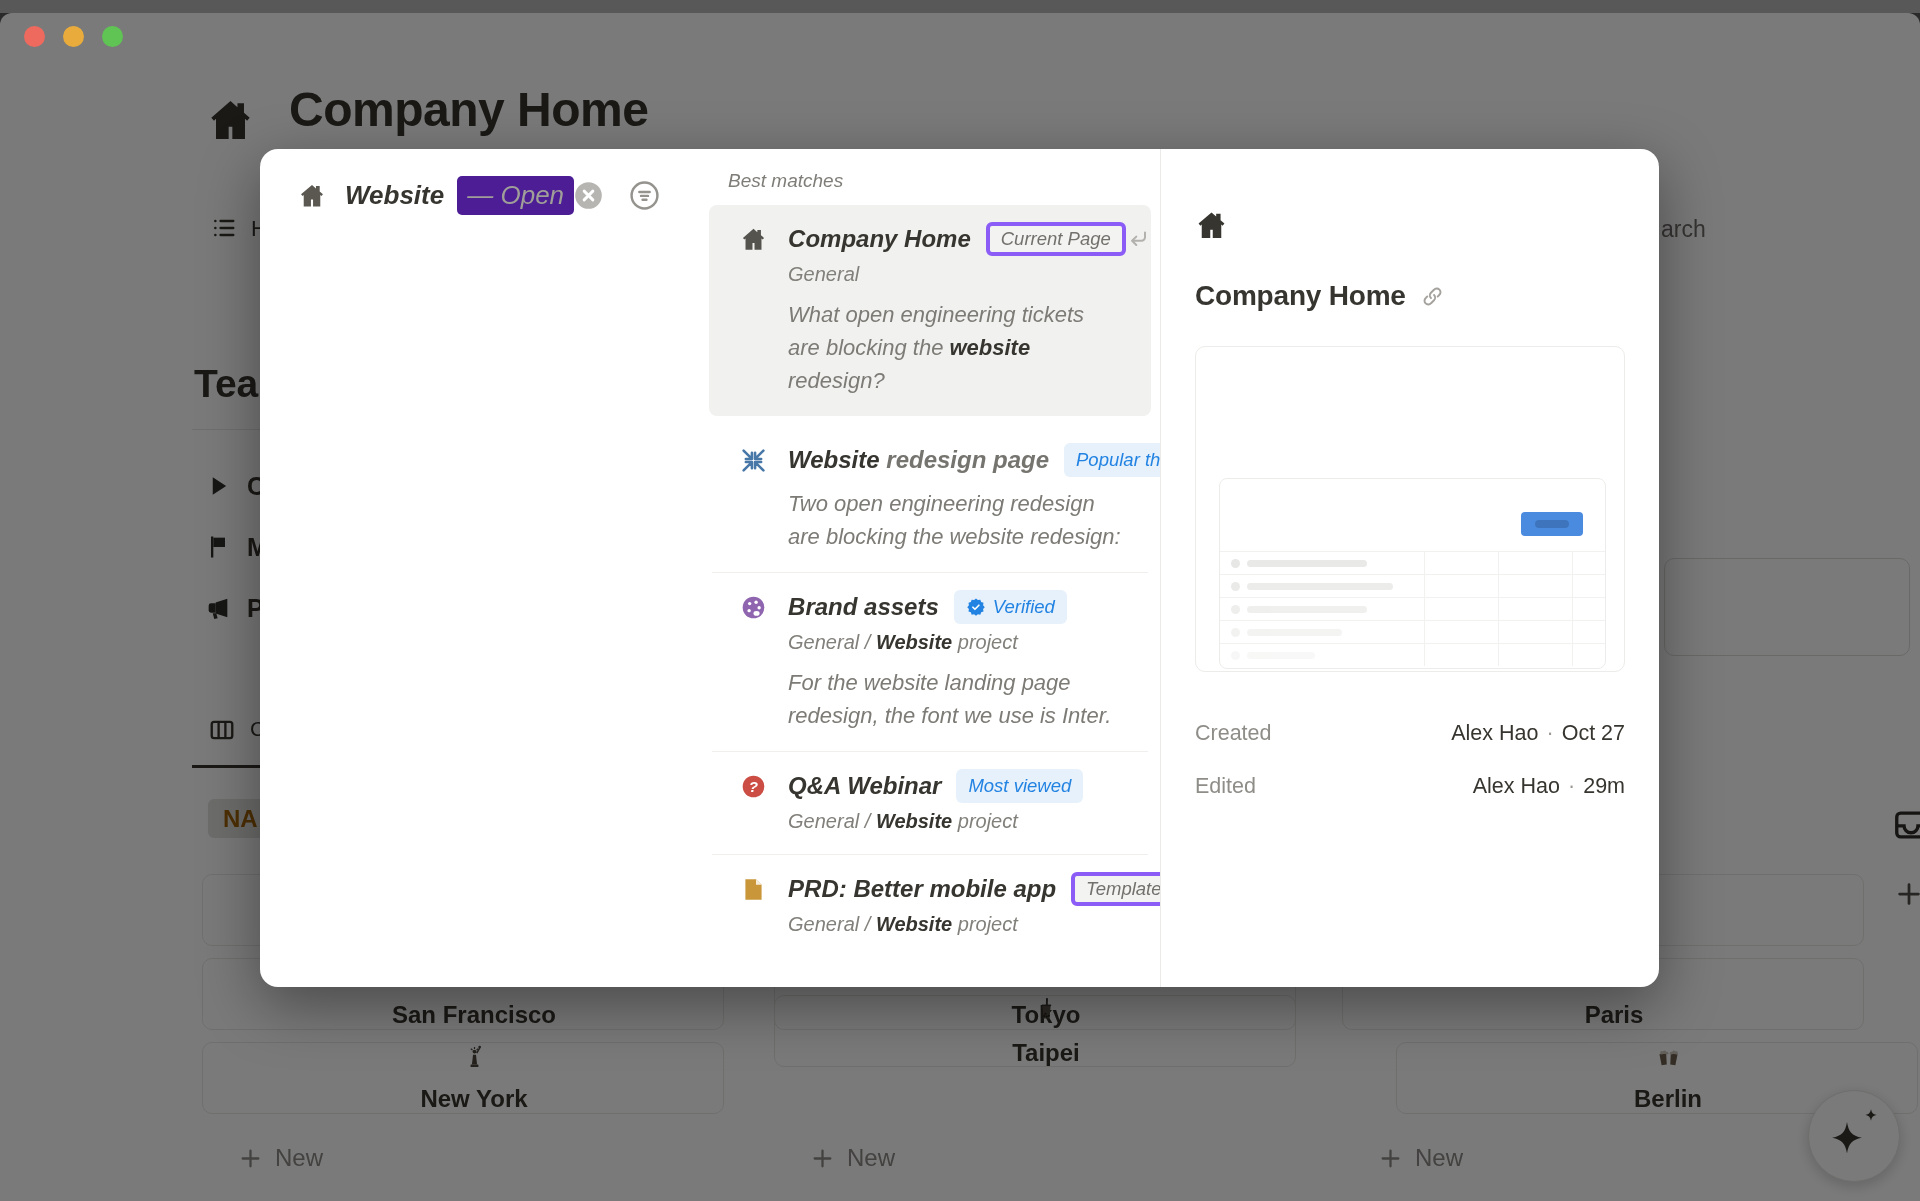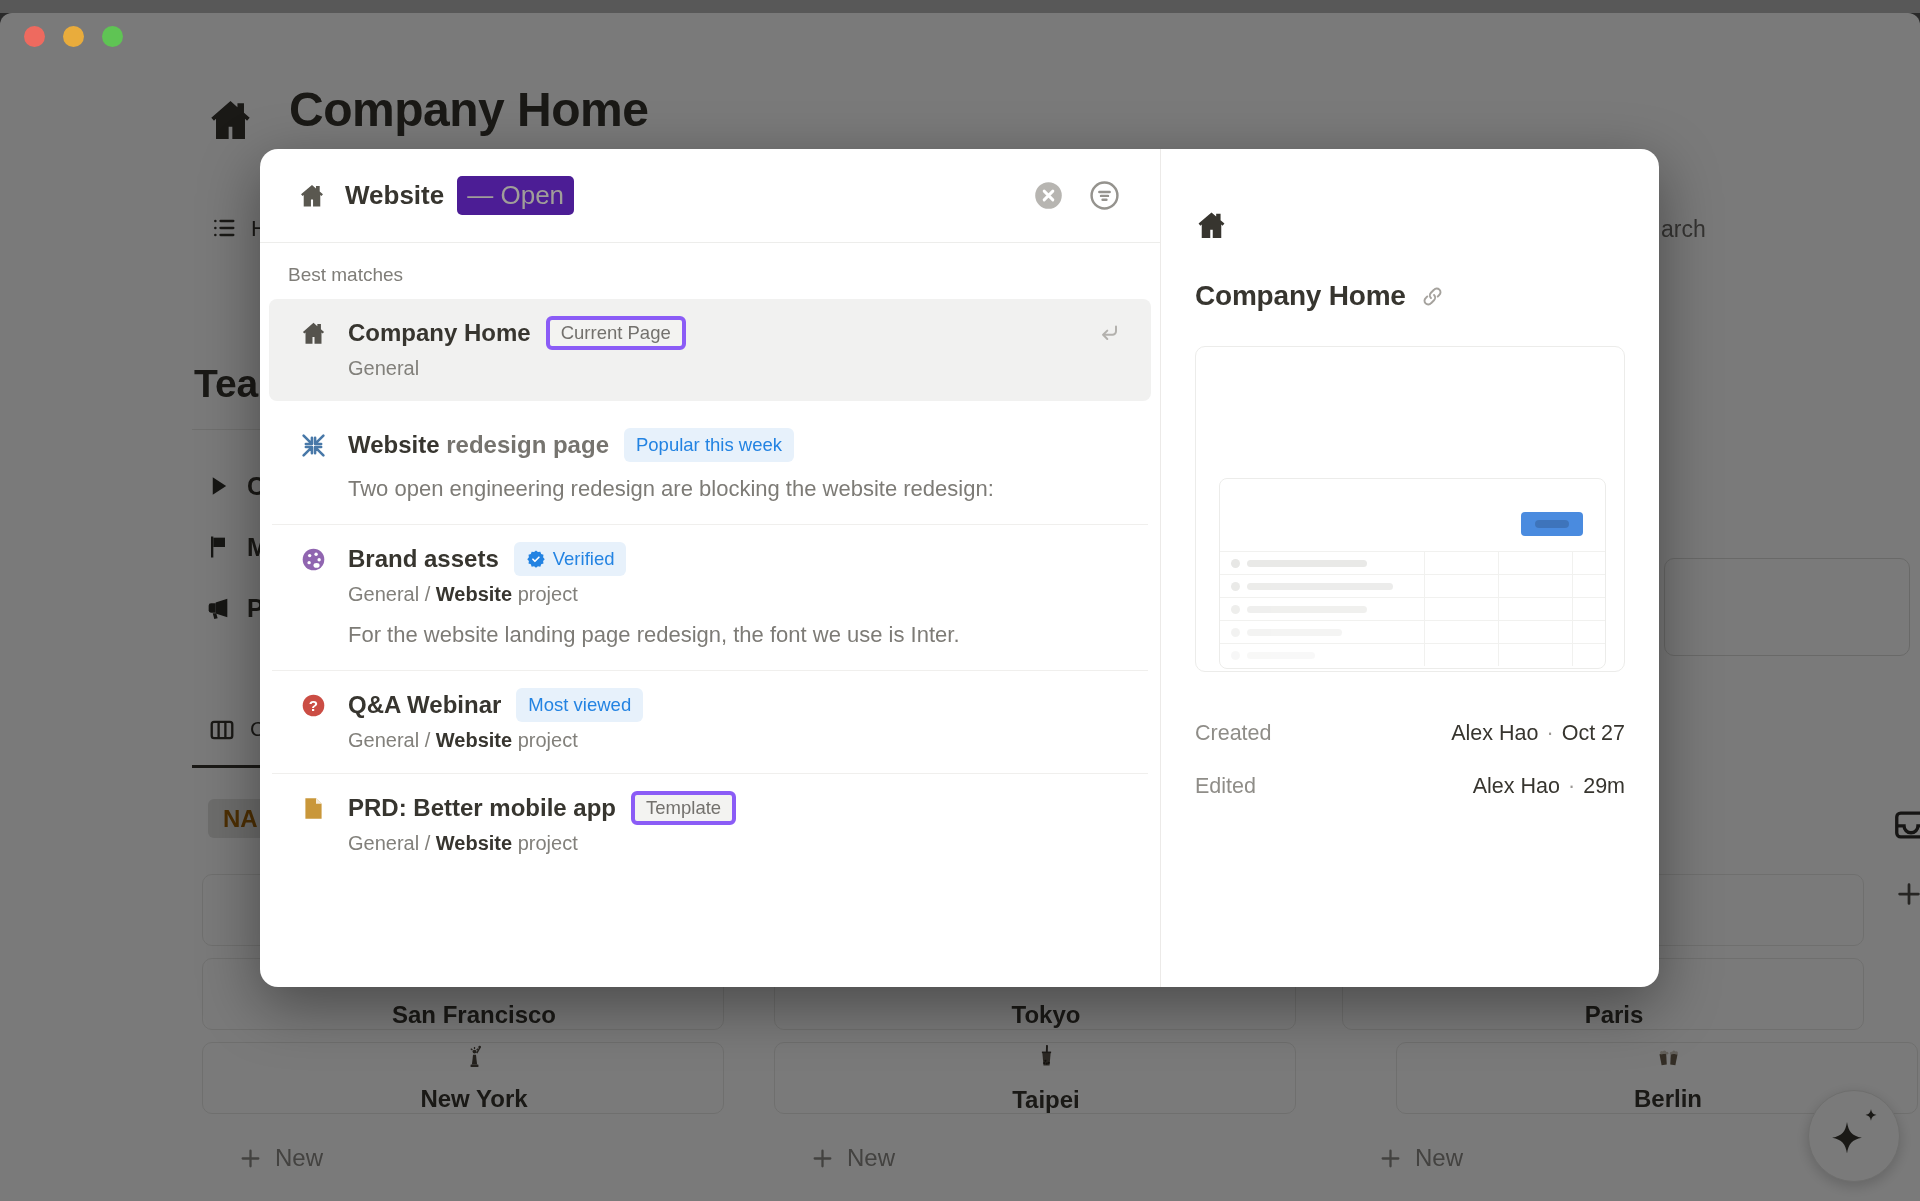--- a/index.html
+++ b/index.html
@@ -52,21 +52,21 @@
         display:flex;align-items:center;padding-left:22px;gap:15px;box-sizing:border-box;background:rgba(255,255,255,0.0);flex-direction:column;}
   .card .icon{width:27px;height:27px;flex:none;}
   .card .lbl{font-size:24px;font-weight:600;color:#37352f;white-space:nowrap;}
   .newrow{position:absolute;height:32px;display:flex;align-items:center;gap:12px;}
   .newrow .icon{width:25px;height:25px;color:#8c8a86;}
   .newrow .lbl{font-size:24px;color:#8c8a86;white-space:nowrap;}
 
   
   .modal{position:absolute;left:260px;top:149px;width:1399px;height:838px;background:#fff;border-radius:18px;
          box-shadow:0 18px 60px rgba(0,0,0,.4);z-index:20;display:flex;overflow:hidden;}
-  .modal-left{width:900px;flex:none;display:flex;flex-direction:column;box-sizing:border-box;}
+  .modal-left{width:900px;flex:none;display:flex;flex-direction:row;box-sizing:border-box;font-style:italic;}
   .modal-right{flex:1;border-left:1px solid #eceae8;padding:60px 34px 0 34px;box-sizing:border-box;}
 
   .search-row{height:93px;flex:none;display:flex;align-items:center;padding:0 40px 0 38px;}
   .s-icon{width:28px;height:28px;color:#5a5850;flex:none;margin-right:19px;}
   .query{font-size:26px;font-weight:600;color:#37352f;white-space:pre;}
   .ghost{margin-left:13px;font-size:26px;color:#a09e99;background:#4c1d95;border-radius:5px;padding:4px 10px;white-space:pre;}
   .spacer{flex:1;}
   .clear-btn{width:29px;height:29px;flex:none;}
   .filter-btn{width:31px;height:31px;color:#95938e;flex:none;margin-left:26px;}
   .search-divider{height:1px;background:#ededeb;flex:none;}
@@ -232,21 +232,21 @@
       <div class="card" style="left: 774px; top: 958px;">
         <span class="icon">
           <svg viewBox="0 0 24 24">
             <path fill="#3E3933" d="M12 5.6c3.4 0 6.2 2.7 6.4 6.4H5.6c.2-3.7 3-6.4 6.4-6.4z"></path>
             <path fill="#6E675D" d="M5.2 13.2h13.6l-1.2 3.4H6.4z"></path>
             <path fill="#8D867A" d="M9.5 8.6h5v2h-5z"></path>
           </svg>
         </span>
         <span class="lbl">Tokyo</span>
       </div>
-      <div class="card" style="left: 774px; top: 1042px; gap: 16px;">
+      <div class="card" style="left: 774px; top: 995px; gap: 16px;">
         <span class="icon">
           <svg viewBox="0 0 24 24">
             <path fill="#5A544B" d="M8.3 8.5h7.4l-1 11.5h-5.4z"></path>
             <path fill="#3E3933" d="M11.3 1.8h1.7l.5 7h-1.7z" transform="rotate(6 12 5)"></path>
             <path stroke="#3E3933" stroke-width="1.4" d="M7.9 8.3h8.2"></path>
             <g fill="#29251F">
               <circle cx="10" cy="17.8" r="1"></circle>
               <circle cx="12.2" cy="18.3" r="1"></circle>
               <circle cx="14" cy="17.6" r="1"></circle>
               <circle cx="11" cy="15.8" r="1"></circle>
@@ -376,20 +376,21 @@
               <span>Current Page</span>
             </span>
             <span class="icon r-return">
               <svg viewBox="0 0 24 24" fill="none" stroke="currentColor" stroke-width="2" stroke-linecap="round" stroke-linejoin="round">
                 <path d="M19 5.5v4.7a3.6 3.6 0 0 1-3.6 3.6H6.6"></path>
                 <path d="M10.3 9.6l-4.2 4.2 4.2 4.2"></path>
               </svg>
             </span>
           </div>
           <div class="r-sub"><span class="pp">General</span></div>
+          <div class="r-snippet narrow"><span class="sp">What open engineering tickets are blocking the </span><span class="sb">website</span><span class="sp"> redesign?</span></div>
         </div>
         <div class="result">
           <div class="row-main">
             <span class="icon r-icon ic-compress-icon">
               <svg viewBox="0 0 24 24" fill="none" stroke="currentColor" stroke-width="2.3" stroke-linecap="round" stroke-linejoin="round">
                 <path d="M10.6 10.6 3.2 3.2M10.6 10.6H5.2M10.6 10.6V5.2"></path>
                 <path d="M13.4 10.6 20.8 3.2M13.4 10.6h5.4M13.4 10.6V5.2"></path>
                 <path d="M10.6 13.4 3.2 20.8M10.6 13.4H5.2M10.6 13.4v5.4"></path>
                 <path d="M13.4 13.4l7.4 7.4M13.4 13.4h5.4M13.4 13.4v5.4"></path>
               </svg>

